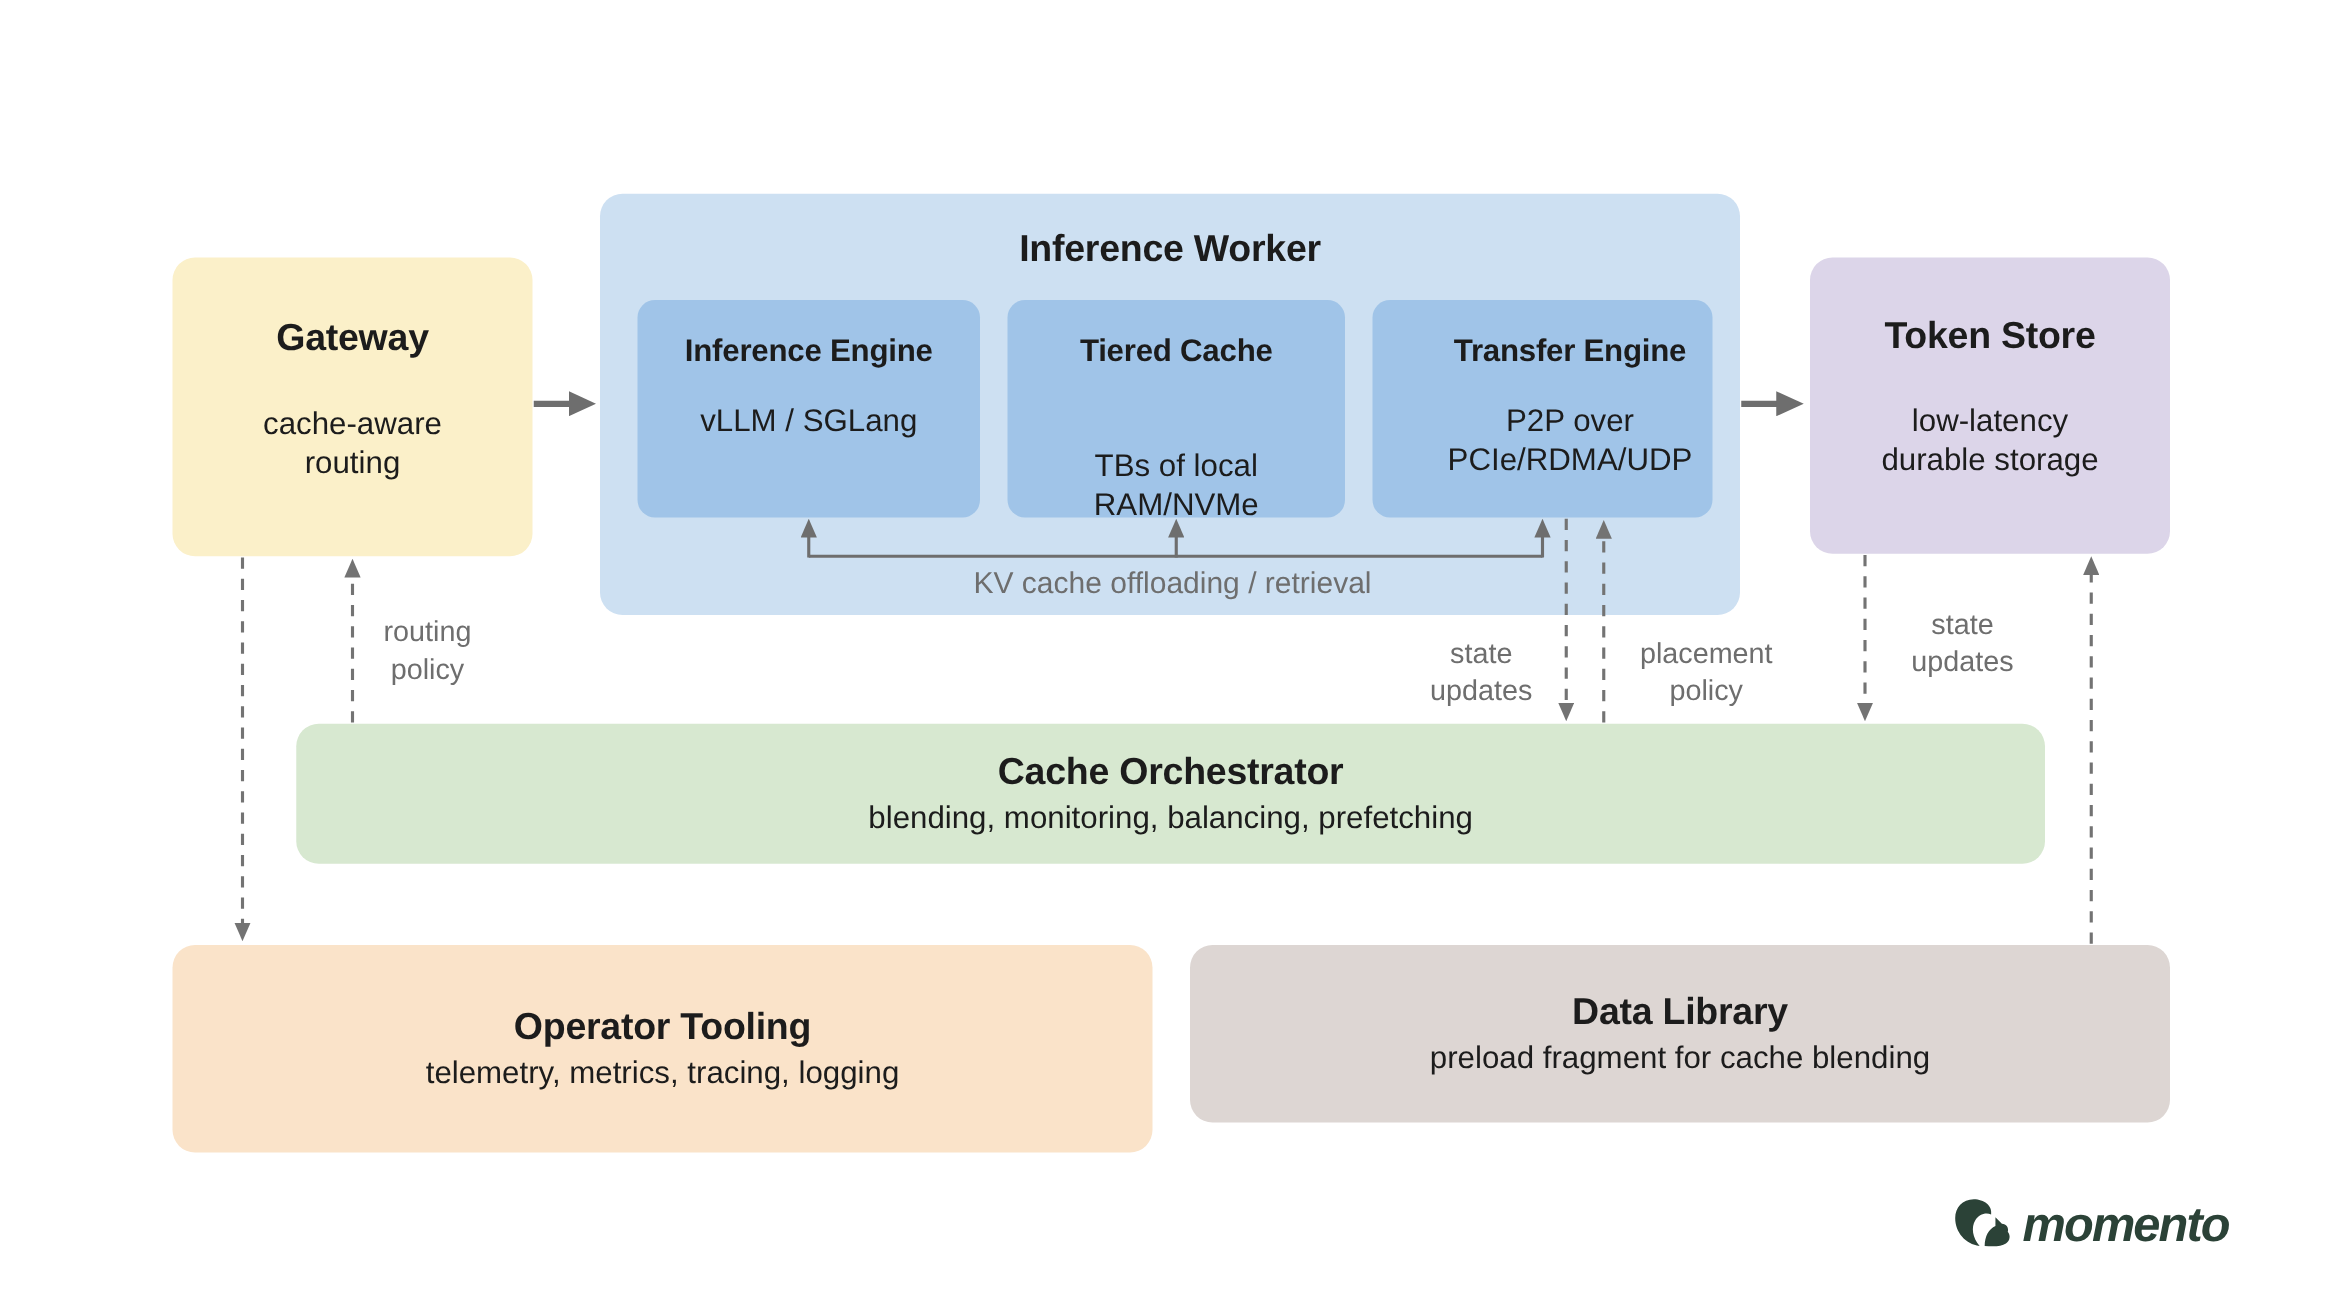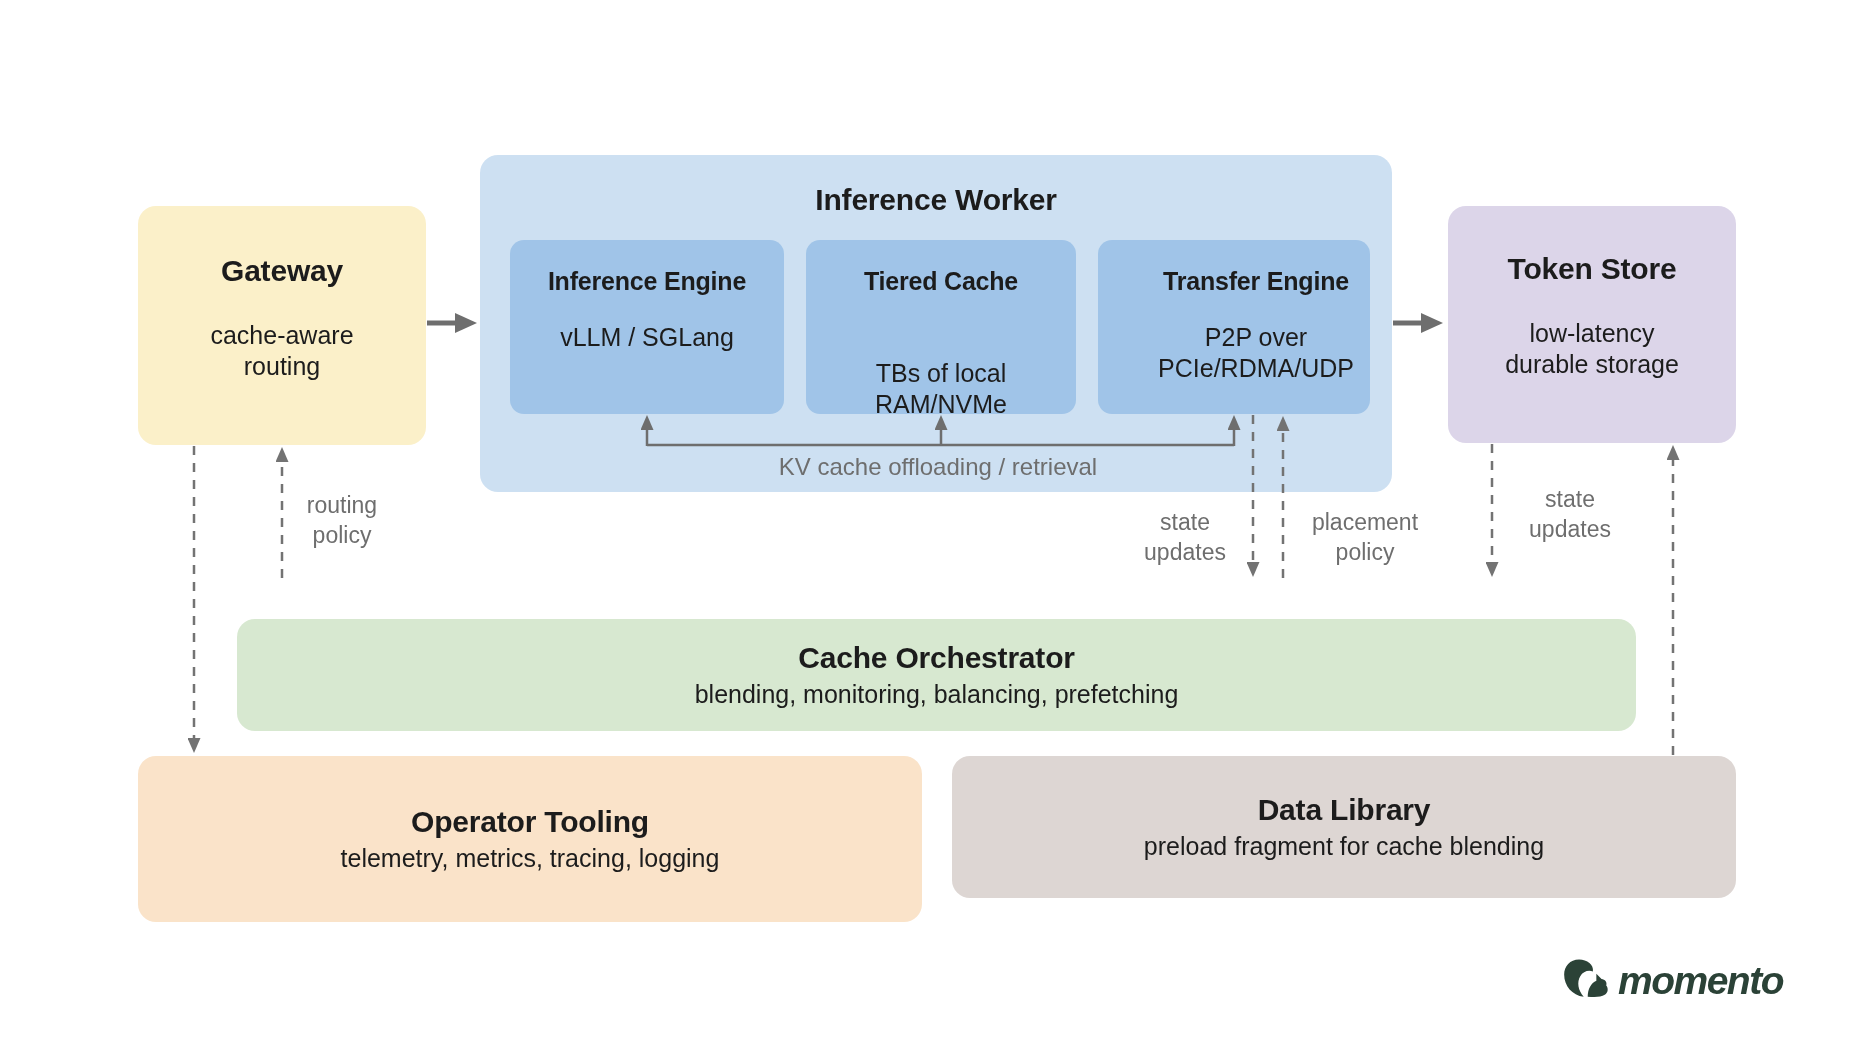--- a/index.html
+++ b/index.html
@@ -11,22 +11,22 @@
   .node .body{text-align:center;white-space:pre-line;}
 
   
   .r16{border-radius:18px;}
   .r12{border-radius:14px;}
 
   .t30{font-size:30px;line-height:34px;}
   .t25b{font-size:25px;line-height:30px;font-weight:bold;}
   .b25{font-size:25px;line-height:31px;}
 
-  .side-node{justify-content:flex-start;padding-top:48px;gap:32px;}
-  .side-node .body{}
+  .side-node{justify-content:flex-start;padding-top:48px;}
+  .side-node .body{margin-top:36px;}
 
   .sub-node{justify-content:flex-start;padding-top:26px;}
   .sub-node .body{margin-top:26px;}
 
   .wide-node{justify-content:center;}
   .wide-node .body{margin-top:4px;}
 
   .worker-title{position:absolute;left:0;right:0;top:28px;text-align:center;font-weight:bold;font-size:30px;line-height:34px;color:#1c1c1c;letter-spacing:-0.2px;}
 
   svg.connectors{position:absolute;left:0;top:0;width:1862px;height:1048px;pointer-events:none;}
@@ -67,21 +67,21 @@
     <div class="body b25">P2P over
 PCIe/RDMA/UDP</div>
   </div>
 
   <div class="node r16 side-node" style="left: 1448px; top: 206px; width: 288px; height: 237px; padding-top: 46px; background-color: rgb(220, 213, 233);">
     <div class="title t30">Token Store</div>
     <div class="body b25">low-latency
 durable storage</div>
   </div>
 
-  <div class="node r16 wide-node" style="left: 237px; top: 579px; width: 1399px; height: 112px; background-color: rgb(215, 232, 208); margin-top: 40px;">
+  <div class="node r16 wide-node" style="left: 237px; top: 579px; width: 1399px; height: 112px; background-color: rgb(215, 232, 208);">
     <div class="title t30">Cache Orchestrator</div>
     <div class="body b25">blending, monitoring, balancing, prefetching</div>
   </div>
 
   <div class="node r16 wide-node" style="left: 138px; top: 756px; width: 784px; height: 166px; background-color: rgb(250, 227, 201);">
     <div class="title t30">Operator Tooling</div>
     <div class="body b25">telemetry, metrics, tracing, logging</div>
   </div>
 
   <div class="node r16 wide-node" style="left: 952px; top: 756px; width: 784px; height: 142px; background-color: rgb(221, 214, 211);">

